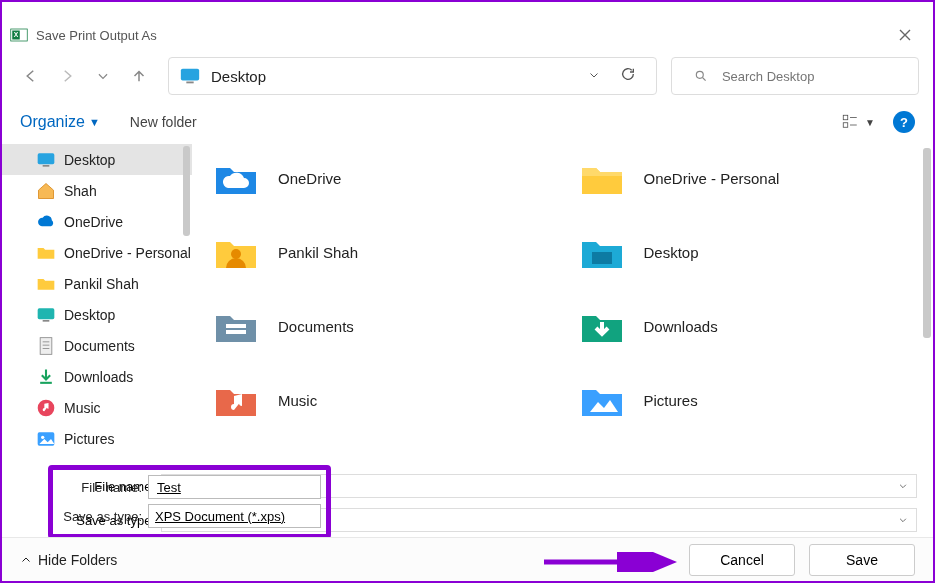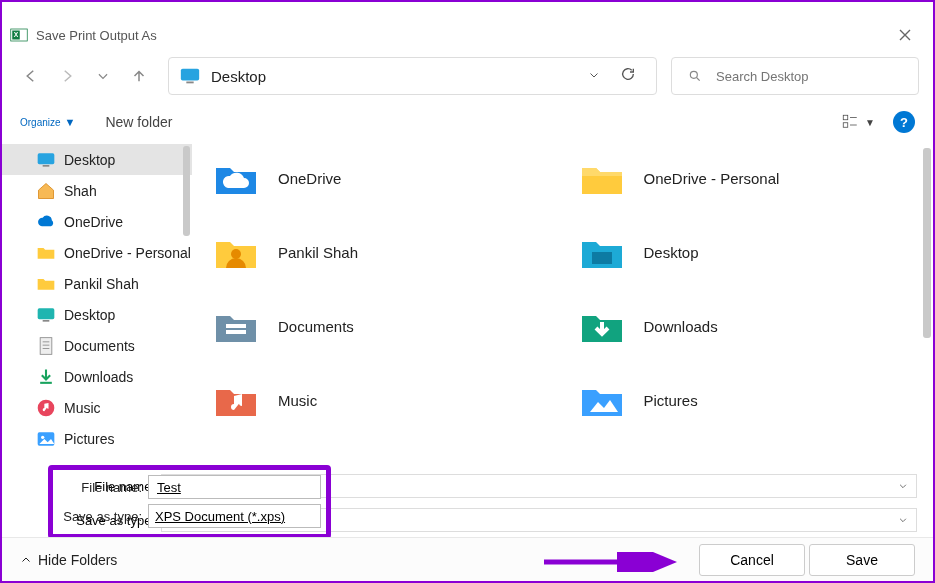--- a/index.html
+++ b/index.html
@@ -8,24 +8,24 @@
   .titlebar { height: 34px; display: flex; align-items: center; padding: 0 8px; color: #555; font-size: 13px; margin-top: 16px; }
   .titlebar .app-icon { width: 18px; height: 18px; margin-right: 8px; }
   .titlebar .spacer { flex: 1; }
   .titlebar .close { width: 40px; height: 30px; display: flex; align-items: center; justify-content: center; color: #666; }
   .navrow { height: 48px; display: flex; align-items: center; padding: 4px 14px; gap: 6px; }
   .navbtn { width: 30px; height: 30px; display: flex; align-items: center; justify-content: center; color: #888; }
   .addrbar { flex: 1; height: 38px; border: 1px solid #ddd; border-radius: 4px; display: flex; align-items: center; padding: 0 10px; margin: 0 8px; }
   .addr-icon { width: 22px; height: 22px; margin-right: 10px; }
   .addr-text { flex: 1; font-size: 15px; color: #222; }
   .addr-caret, .addr-refresh { color: #555; padding: 0 10px; }
-  .searchbar { width: 248px; height: 38px; border: 1px solid #ddd; border-radius: 4px; display: flex; align-items: center; padding: 0 16px; color: #888; font-size: 15px; }
+  .searchbar { width: 248px; height: 38px; border: 1px solid #ddd; border-radius: 4px; display: flex; align-items: center; padding: 0 22px; color: #888; font-size: 15px; }
   .searchbar svg { margin-right: 12px; }
   .toolrow { height: 44px; display: flex; align-items: center; padding: 0 18px; }
-  .toolrow .org { color: #0067c0; font-size: 10px; margin-right: 4px; }
+  .toolrow .org { color: #0067c0; font-size: 16px; margin-right: 4px; }
   .toolrow .caret { color: #0067c0; font-size: 11px; margin-right: 30px; }
   .toolrow .newf { color: #444; font-size: 14px; }
   .toolrow .spacer { flex: 1; }
   .viewbtn { display:flex; align-items:center; gap:6px; color:#444; margin-right:18px; }
   .helpbtn { width: 22px; height: 22px; border-radius: 50%; background:#0078d4; color:#fff; display:flex; align-items:center; justify-content:center; font-size:13px; font-weight:bold; }
   .midarea { flex: 1; display: flex; min-height: 0; }
   .sidebar { width: 190px; overflow: hidden; position: relative; }
   .side-item { height: 31px; display: flex; align-items: center; padding-left: 34px; font-size: 14px; color: #222; white-space: nowrap; }
   .side-item.selected { background: #e4e4e4; }
   .side-ico { width: 20px; height: 20px; margin-right: 8px; flex-shrink: 0; }
@@ -34,21 +34,21 @@
   .grid-scroll { position:absolute; right:2px; top:4px; width:8px; height:190px; background:#c9c9c9; border-radius:3px; }
   .gcols { display: grid; grid-template-columns: 1fr 1fr; column-gap: 30px; row-gap: 26px; }
   .gitem { display:flex; align-items:center; gap:18px; height:48px; }
   .gicon { width:48px; height:48px; }
   .glabel { font-size:15px; color:#222; }
   .bottom { border-top: 0; padding: 8px 16px 6px 16px; display:flex; flex-direction:column; gap:4px; }
   .highlightbox { border: 5px solid #8a00d4; border-radius: 4px; margin: 0 0 6px 38px; width: 283px; padding: 4px 5px 5px 5px; }
   .field-row { display:flex; align-items:center; height:26px; }
   .field-label { width: 90px; text-align:right; font-size:13px; color:#222; padding-right:6px; }
   .field-input { flex:1; height:24px; border:1px solid #bbb; font-size:13px; padding:0 6px; background:#fff; display:flex; align-items:center;text-decoration:underline; }
-  .footer { height:44px; display:flex; align-items:center; padding:0 18px; gap:4px; border-top:1px solid #e8e8e8; background:#fcfcfc; position:relative; }
+  .footer { height:44px; display:flex; align-items:center; padding:0 18px; gap:14px; border-top:1px solid #e8e8e8; background:#fcfcfc; position:relative; }
   .hidefolders { display:flex; align-items:center; gap:6px; font-size:14px; color:#222; }
   .footer .spacer { flex:1; }
   .btn { width:106px; height:32px; border:1px solid #ccc; background:#fff; border-radius:3px; font-size:14px; display:flex; align-items:center; justify-content:center; }
   .arrow { position:absolute; left:540px; top:14px; }
   input.native { border:none; outline:none; width:100%; font-size:13px; font-family:inherit; background:transparent; }
   .full-field-row { display:flex; align-items:center; height:26px; margin:2px 0; }
   .full-label { width:135px; text-align:right; font-size:13px; padding-right:6px; }
   .full-drop { flex:1; height:24px; border:1px solid #ddd; display:flex; align-items:center; justify-content:flex-end; padding-right:8px; color:#555; font-size:11px; }
 </style>
 </head>

